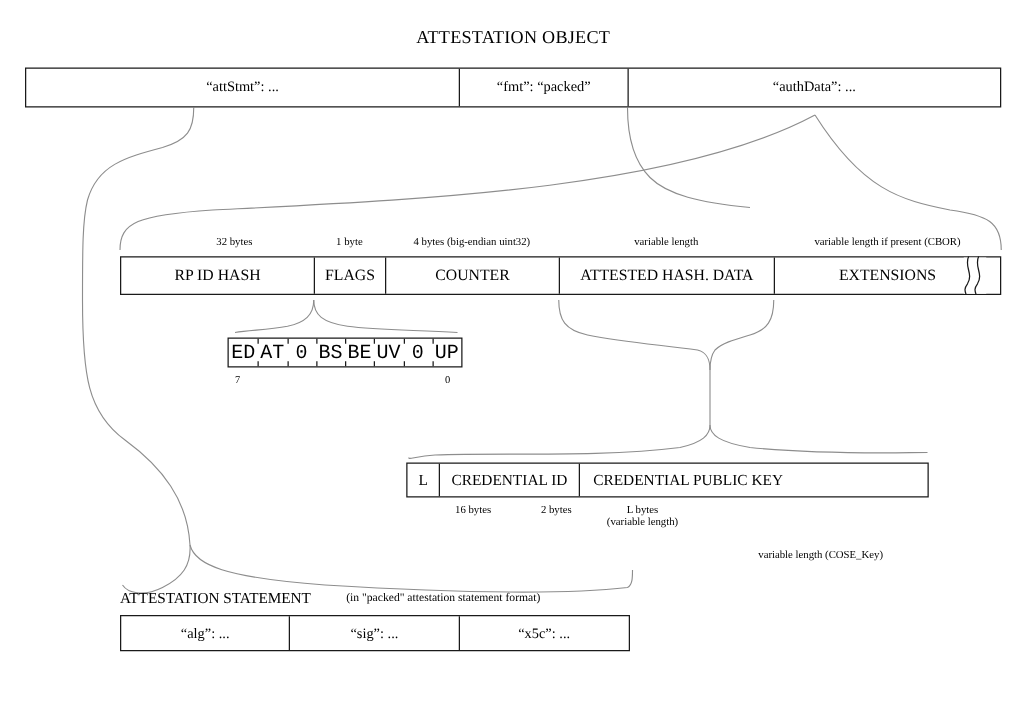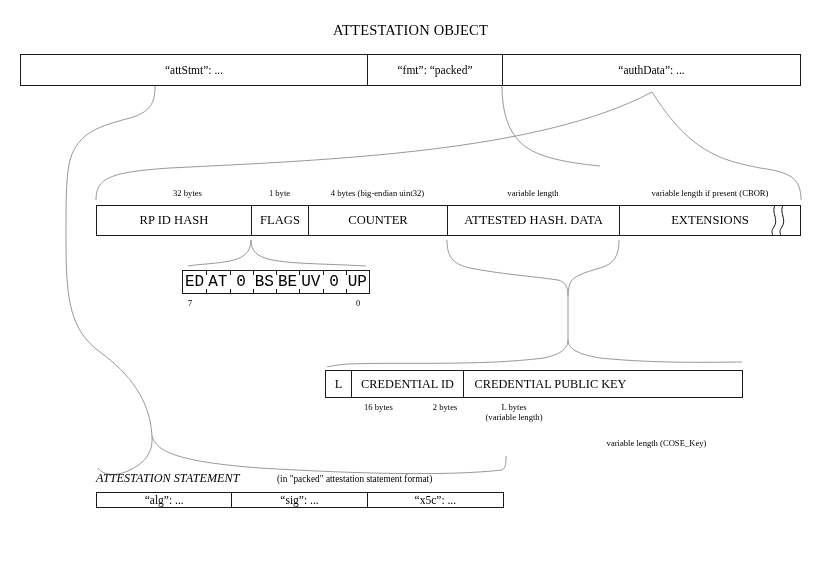--- a/index.html
+++ b/index.html
@@ -155,21 +155,21 @@
     position: absolute;
     font-size: 8.4px;
     white-space: nowrap;
   }
 
   
   #acd-row { left: 325px; top: 370px; width: 418px; height: 28px; }
   #acd-row .field-cell { font-size: 12.3px; }
 
   
-  #attstmt-row { left: 96px; top: 492px; width: 408px; height: 16px; }
+  #attstmt-row { left: 96px; top: 492px; width: 408px; height: 29px; }
   #attstmt-row .field-cell { font-size: 11.5px; }
 </style>
 </head>
 <body>
 
 <div id="diagram-root">
 
   <svg id="connectors" viewBox="0 0 821 565">
 
     <path d="M 96 200 C 96 178, 110 172, 170 168 C 330 160, 540 152, 652 92"></path>
@@ -241,21 +241,21 @@
     <div class="field-cell" style="width:112px;">CREDENTIAL ID</div>
     <div class="field-cell" style="width:173px;">CREDENTIAL PUBLIC KEY</div>
   </div>
 
   <div class="size-label" style="left:325px; top:402px; width:107px;">16 bytes</div>
   <div class="size-label" style="left:432px; top:402px; width:26px;">2 bytes</div>
   <div class="size-label" style="left:458px; top:402px; width:112px;">L bytes</div>
   <div class="size-label" style="left:458px; top:412px; width:112px;">(variable length)</div>
   <div class="size-label" style="left:570px; top:402px; width:173px;margin-top:36px;">variable length (COSE_Key)</div>
 
-  <div class="section-title-left" style="left:96px; top:471px;font-style:italic;">ATTESTATION STATEMENT</div>
+  <div class="section-title-left" style="left:96px; top:471px;">ATTESTATION STATEMENT</div>
   <div class="section-subnote" style="left:277px; top:474px;">(in "packed" attestation statement format)</div>
 
   <div class="field-row" id="attstmt-row">
     <div class="field-cell" style="width:136px;">“alg”: ...</div>
     <div class="field-cell" style="width:136px;">“sig”: ...</div>
     <div class="field-cell" style="width:136px;">“x5c”: ...</div>
   </div>
 
 </div>
 

